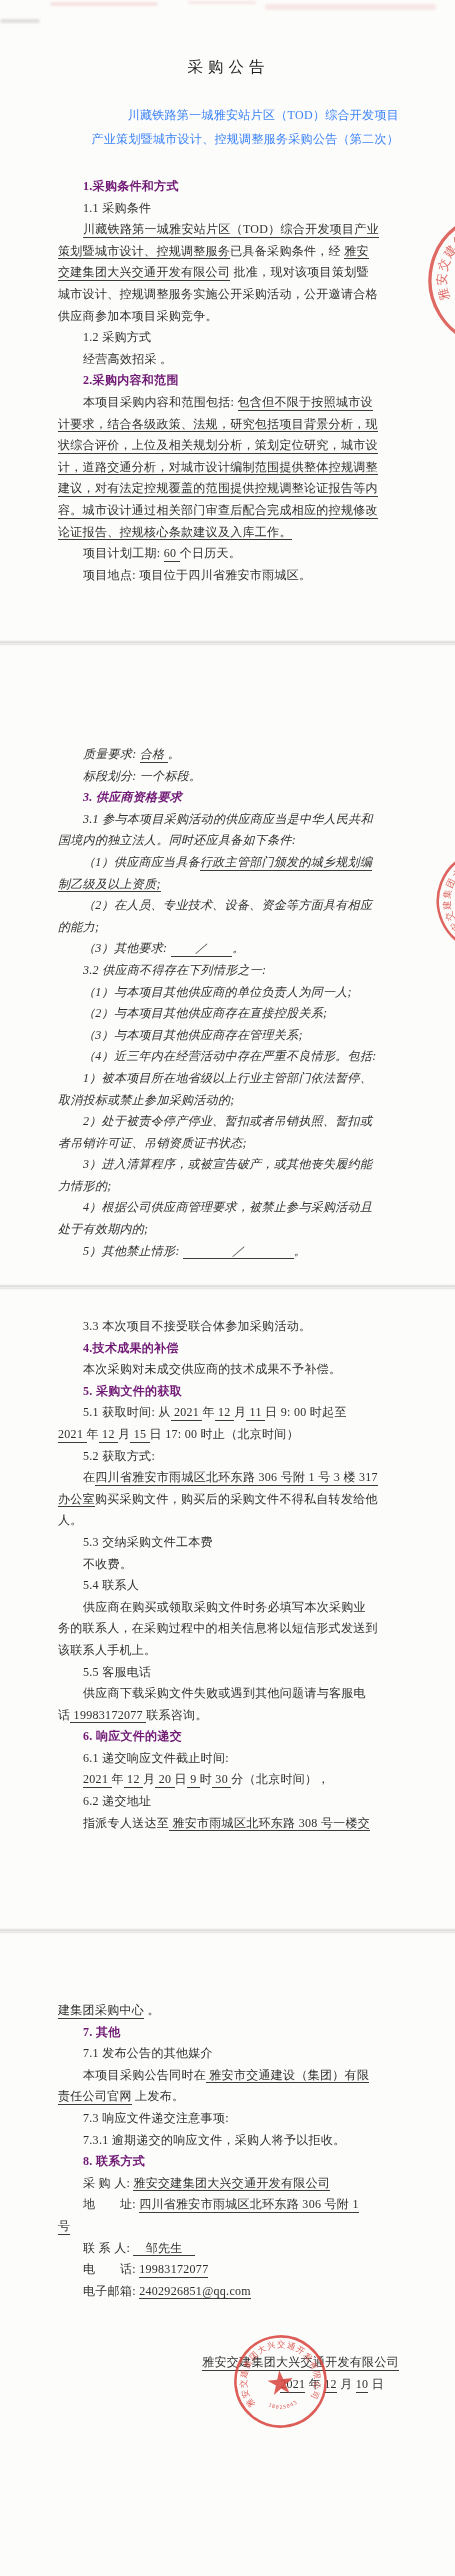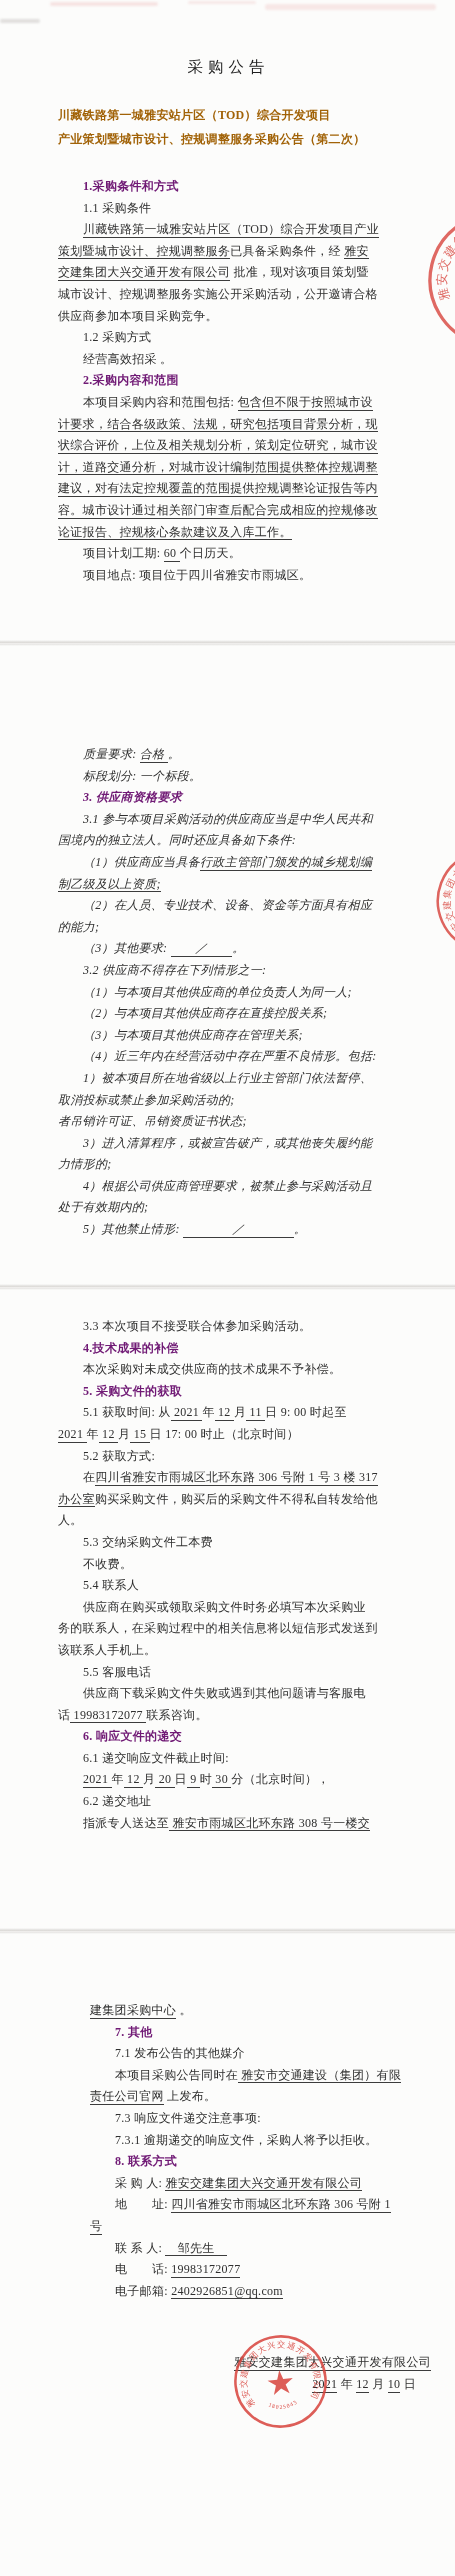--- a/index.html
+++ b/index.html
@@ -1,23 +1,23 @@
 <!DOCTYPE html>
 <html style="font-size:9px"><head>
 <meta charset="utf-8">
 <style>
   html,body{margin:0;padding:0;background:#ffffff;}
   .doc{width:455px;margin:0 auto;background:#fdfdfc;font-family:"Liberation Serif","DejaVu Serif",serif;}
   .page{position:relative;width:455px;overflow:hidden;background:#fcfcfb;}
   .p1{height:644px;} .p2{height:644px;} .p3{height:644px;} .p4{height:644px;}
   .content{position:absolute;left:58px;width:341px;top:0;}
-  .c1{padding-top:54px;} .c2{padding-top:100px;font-style:italic;} .c3{padding-top:28px;} .c4{padding-top:68px;margin-left:32px;}
+  .c1{padding-top:54px;} .c2{padding-top:100px;font-style:italic;} .c3{padding-top:28px;} .c4{padding-top:68px;}
   .line{min-height:21.6px;line-height:21.6px;font-size:12px;color:#2f2f2f;letter-spacing:0.3px;white-space:nowrap;}
   .title{font-size:15.4px;font-weight:400;text-align:center;line-height:26px;letter-spacing:5.1px;color:#1f1f1f;}
-  .sub{font-weight:700;text-align:left;color:#a16207;line-height:24px;}
+  .sub{font-weight:400;text-align:right;color:#3b82f6;line-height:24px;}
   .gt{margin-top:23px;} .gs{margin-top:25px;} .gsig{margin-top:50px;}
   .b{font-weight:700;color:#701a75;}
   .ind{padding-left:25px;}
   .u{border-bottom:0.9px solid #3c3c3c;padding-bottom:0.6px;}
   .right{text-align:right;}
   .date{padding-right:15px;}
   .seam{position:absolute;left:0;right:0;bottom:0;height:4px;
         background:linear-gradient(to bottom,rgba(0,0,0,0) 0%,rgba(110,104,98,.22) 55%,rgba(160,150,142,.30) 75%,rgba(255,255,255,.6) 100%);}
   .seam2{position:absolute;left:0;top:0;right:0;height:2.3px;background:linear-gradient(to bottom,rgba(120,112,105,.18),rgba(0,0,0,0));}
   .artifact{position:absolute;border-radius:2.8px;filter:blur(0.9px);}
@@ -91,20 +91,21 @@
         <div class="line ind"><span>（2）在人员、专业技术、设备、资金等方面具有相应</span></div>
         <div class="line"><span>的能力;</span></div>
         <div class="line ind"><span>（3）其他要求: </span><span class="u">　　／　　</span><span>。</span></div>
         <div class="line ind"><span>3.2 供应商不得存在下列情形之一:</span></div>
         <div class="line ind"><span>（1）与本项目其他供应商的单位负责人为同一人;</span></div>
         <div class="line ind"><span>（2）与本项目其他供应商存在直接控股关系;</span></div>
         <div class="line ind"><span>（3）与本项目其他供应商存在管理关系;</span></div>
         <div class="line ind"><span>（4）近三年内在经营活动中存在严重不良情形。包括:</span></div>
         <div class="line ind"><span>1）被本项目所在地省级以上行业主管部门依法暂停、</span></div>
         <div class="line"><span>取消投标或禁止参加采购活动的;</span></div>
+        <div class="line ind"><span>2）处于被责令停产停业、暂扣或者吊销执照、暂扣或</span></div>
         <div class="line"><span>者吊销许可证、吊销资质证书状态;</span></div>
         <div class="line ind"><span>3）进入清算程序，或被宣告破产，或其他丧失履约能</span></div>
         <div class="line"><span>力情形的;</span></div>
         <div class="line ind"><span>4）根据公司供应商管理要求，被禁止参与采购活动且</span></div>
         <div class="line"><span>处于有效期内的;</span></div>
         <div class="line ind"><span>5）其他禁止情形: </span><span class="u">　　　　／　　　　</span><span>。</span></div>
       </div>
     <svg class="seal seal-edge2" width="108" height="108" viewBox="0 0 170 170">
       <circle cx="85" cy="85" r="79" fill="none" stroke="#d8453e" stroke-width="4"></circle>
       <defs>

